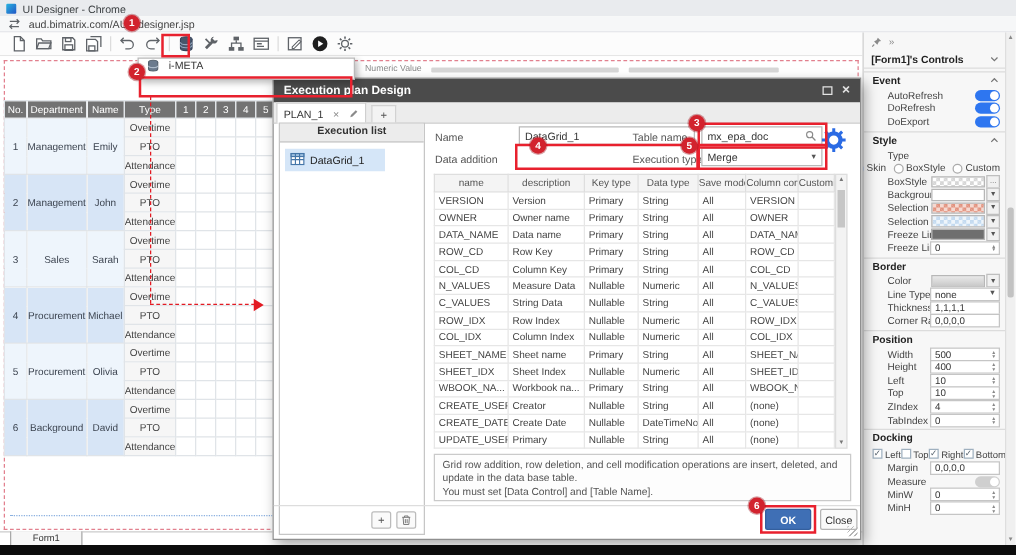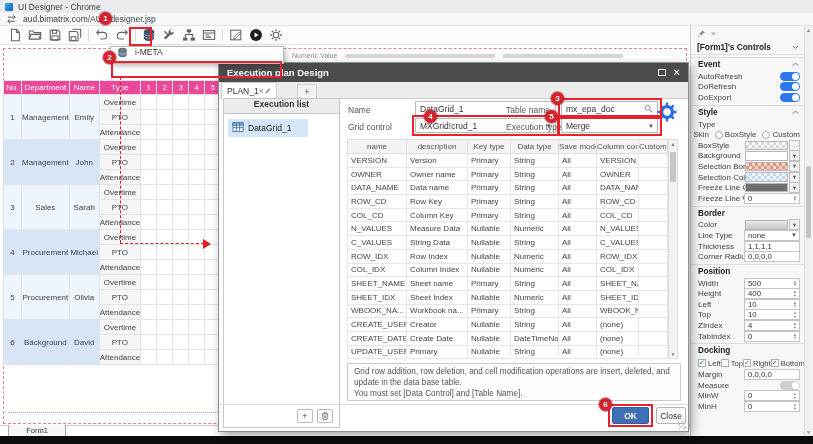--- a/index.html
+++ b/index.html
@@ -20,21 +20,21 @@
   #formborder { position:absolute; left:3px; top:3px; width:684px; height:376px; border:1px dashed #e2808e; }
   #bgtextrow { position:absolute; left:250px; top:6px; height:9px; font-size:7px; color:#8a8a8a; display:flex; align-items:center; gap:8px; }
   .bgbar { height:4px; background:#d7d7d7; border-radius:1px; }
   #bluedotted { position:absolute; left:8px; top:367px; width:676px; border-top:1px dotted #8ab0e0; }
   #tabstrip-line { position:absolute; left:0; top:380px; width:690px; border-top:1px solid #cccccc; }
   #form1tab { position:absolute; left:8px; top:380px; width:58px; height:12px; background:#f7f7f7; border:1px solid #a9a9a9; border-top:none; font-size:7.5px; color:#333; display:flex; align-items:center; justify-content:center; }
 
   
   #dtable { position:absolute; left:3px; top:35px; border-collapse:collapse; table-layout:fixed; }
   #dtable th, #dtable td { border:1px solid #e0e4e8; font-size:8px; overflow:hidden; white-space:nowrap; }
-  #dtable thead th { background:#ec4899; color:#fff; font-weight:normal; height:14px; text-align:center;margin-left:44px; }
+  #dtable thead th { background:#737373; color:#fff; font-weight:normal; height:14px; text-align:center;margin-left:44px; }
   #dtable tbody td { height:15px; text-align:center; color:#3c4450; background:#fff; }
   #dtable td.g-odd { background:#eef5fc; }
   #dtable td.g-even { background:#d7e5f6; }
   #dtable td.typ { background:#f6f6f6; color:#444; }
 
   
   .arrow-v { position:absolute; left:120px; top:77px; height:166px; width:0; border-left:1.5px dashed #e31b23; z-index:6; }
   .arrow-h { position:absolute; left:120px; top:243px; width:84px; height:0; border-top:1.5px dashed #e31b23; z-index:6; }
   .arrow-head { position:absolute; left:203px; top:238.5px; width:0; height:0; border-left:8px solid #e31b23; border-top:5px solid transparent; border-bottom:5px solid transparent; z-index:6; }
 
@@ -42,21 +42,21 @@
   #dbmenu { position:absolute; left:110px; top:46px; width:174px; background:#fff; border:1px solid #b9b9b9; box-shadow:2px 2px 5px rgba(0,0,0,.25); z-index:25; }
   .menurow { height:16px; display:flex; align-items:flex-start; padding-left:6px; font-size:8.5px; color:#333; gap:7px; }
 
   
   #dialog { position:absolute; left:218px; top:62px; width:471px; height:370px; background:#fff; border:1px solid #8f8f8f; box-shadow:3px 4px 10px rgba(0,0,0,.35); z-index:10; }
   #dlg-title { position:absolute; left:0; top:0; width:100%; height:19px; background:#4b4b4b; color:#fff; display:flex; align-items:center; padding:0 8px; font-size:9.5px; font-weight:bold; }
   #dlg-title .wbtns { margin-left:auto; display:flex; align-items:center; gap:8px; }
   #dlg-title .maxbox { width:8px; height:7px; border:1.2px solid #e4e4e4; }
   #dlg-title .closex { color:#e4e4e4; font-size:11px; line-height:1; }
   #dlg-tabbar { position:absolute; left:0; top:19px; width:100%; height:17px; background:#ececec; border-bottom:1px solid #cfcfcf; }
-  #dlg-tab { position:absolute; left:2px; top:0; width:56px; height:17px; background:#fff; border:1px solid #cfcfcf; border-bottom:none; display:flex; align-items:center; justify-content:space-between; padding:0 5px; font-size:8.5px; color:#333; }
+  #dlg-tab { position:absolute; left:2px; top:0; width:72px; height:17px; background:#fff; border:1px solid #cfcfcf; border-bottom:none; display:flex; align-items:center; justify-content:space-between; padding:0 5px; font-size:8.5px; color:#333; }
   #dlg-tab .tx { color:#888; font-size:8.5px; }
   #dlg-addtab { position:absolute; left:78px; top:2px; width:20px; height:15px; background:#f3f3f3; border:1px solid #d2d2d2; border-bottom:none; display:flex; align-items:center; justify-content:center; font-size:9px; color:#555; }
 
   #execbox { position:absolute; left:4px; top:35px; width:117px; height:330px; background:#fff; border:1px solid #c6c6c6; }
   #exechdr { height:15px; background:#ececec; border-bottom:1px solid #c6c6c6; display:flex; align-items:flex-start; justify-content:center; font-size:8.5px; font-weight:bold; color:#333; }
   #execitem { margin:5px 4px; display:flex; align-items:center; gap:4px; background:#d5e6f8; padding:2px 4px; width:80px; font-size:8.5px; color:#222; }
   #execbtns { position:absolute; right:6px; bottom:4px; display:flex; gap:4px; }
   .sqbtn { width:16px; height:14px; background:#fafafa; border:1px solid #bbb; border-radius:2px; display:flex; align-items:center; justify-content:center; font-size:9px; color:#555; }
 
   .flabel { position:absolute; font-size:8.5px; color:#555; }
@@ -80,21 +80,21 @@
   .redbox { position:absolute; border:2px solid #e8212e; background:transparent; pointer-events:none; z-index:12; }
 
   
   #panel { position:absolute; left:690px; top:26px; width:123px; height:410px; background:#f7f7f7; border-left:1px solid #cfcfcf; }
   #panel-content { position:absolute; left:0; top:0; width:114px; height:100%; overflow:hidden; }
   #pinrow { height:14px; display:flex; align-items:center; padding-left:6px; gap:5px; color:#888; font-size:8px; }
   #ptitle { height:15px; display:flex; align-items:center; padding:0 6px; font-size:8.3px; font-weight:bold; color:#222; border-bottom:1px solid #ddd; }
   #ptitle .sp { flex:1; }
   .psec { height:14px; display:flex; align-items:center; padding:0 6px 0 7px; font-size:8.2px; font-weight:bold; color:#222; border-top:1px solid #dcdcdc; margin-top:2px; }
   .psec .sp { flex:1; }
-  .prow { display:flex; align-items:center; height:10.6px; padding:0 5px 0 7px; font-size:8px; color:#444; }
+  .prow { display:flex; align-items:center; height:10.6px; padding:0 5px 0 7px; font-size:8px; color:#444;margin-left:12px; }
   .prow .lbl { flex:1; white-space:nowrap; overflow:hidden; }
   .tgl { width:20px; height:9px; border-radius:5px; background:#2e76f0; position:relative; flex:none; }
   .tgl::after { content:""; position:absolute; right:1px; top:1px; width:7px; height:7px; border-radius:50%; background:#fff; }
   .tgl.off { background:#cfcfcf; }
   .rd { width:8px; height:8px; border:1px solid #aaa; border-radius:50%; background:#fff; display:inline-block; position:relative; margin-right:2px; flex:none; }
   .rd.sel { border-color:#2e76f0; }
   .rd.sel::after { content:""; position:absolute; left:1.5px; top:1.5px; right:1.5px; bottom:1.5px; background:#2e76f0; border-radius:50%; }
   .cb { width:8px; height:8px; border:1px solid #9fb0bf; background:#fff; display:inline-flex; align-items:center; justify-content:center; font-size:7px; color:#57636e; margin-right:2px; flex:none; }
   .sw { width:43px; height:9.5px; border:1px solid #b7b7b7; flex:none; }
   .sw.checker-gray { background-image:linear-gradient(45deg,#d5d5d5 25%,transparent 25%,transparent 75%,#d5d5d5 75%),linear-gradient(45deg,#d5d5d5 25%,#fff 25%,#fff 75%,#d5d5d5 75%); background-size:6px 6px; background-position:0 0,3px 3px; }
@@ -503,25 +503,21 @@
       </div>
     <span class="flabel" style="left:287px; top:42px;">Table name</span>
     <div class="finput" style="left:342px; top:38px; width:97px; justify-content:space-between;">
       <span>mx_epa_doc</span>
       <svg width="9" height="9" viewBox="0 0 14 14">
           <circle cx="5.8" cy="5.8" r="3.8" fill="none" stroke="#888" stroke-width="1.4"></circle>
           <path d="M8.8 8.8L13 13" stroke="#888" stroke-width="1.6"></path>
         </svg>
     </div>
 
-    <span class="flabel" style="left:129px; top:59px;">Grid control</span>
-    <div class="fselect" style="left:196px; top:55px; width:141px;">
-      <span>MXGrid!crud_1</span>
-        <span class="dd-caret">▼</span>
-    </div>
+    <span class="flabel" style="left:129px; top:59px;">Data addition</span>
     <span class="flabel" style="left:287px; top:59px;">Execution type</span>
     <div class="fselect" style="left:342px; top:55px; width:97px;">
       <span>Merge</span>
         <span class="dd-caret">▼</span>
     </div>
     <svg style="position:absolute; left:437px; top:38px;" width="22" height="22" viewBox="0 0 22 22">
       <g stroke="#2b6be4" stroke-width="2.4">
           <path d="M11 1.5v3.2M11 17.3v3.2M1.5 11h3.2M17.3 11h3.2M4.3 4.3l2.2 2.2M15.5 15.5l2.2 2.2M17.7 4.3l-2.2 2.2M6.5 15.5l-2.2 2.2"></path>
         </g>
       <circle cx="11" cy="11" r="5.4" fill="none" stroke="#2b6be4" stroke-width="3.4"></circle>

